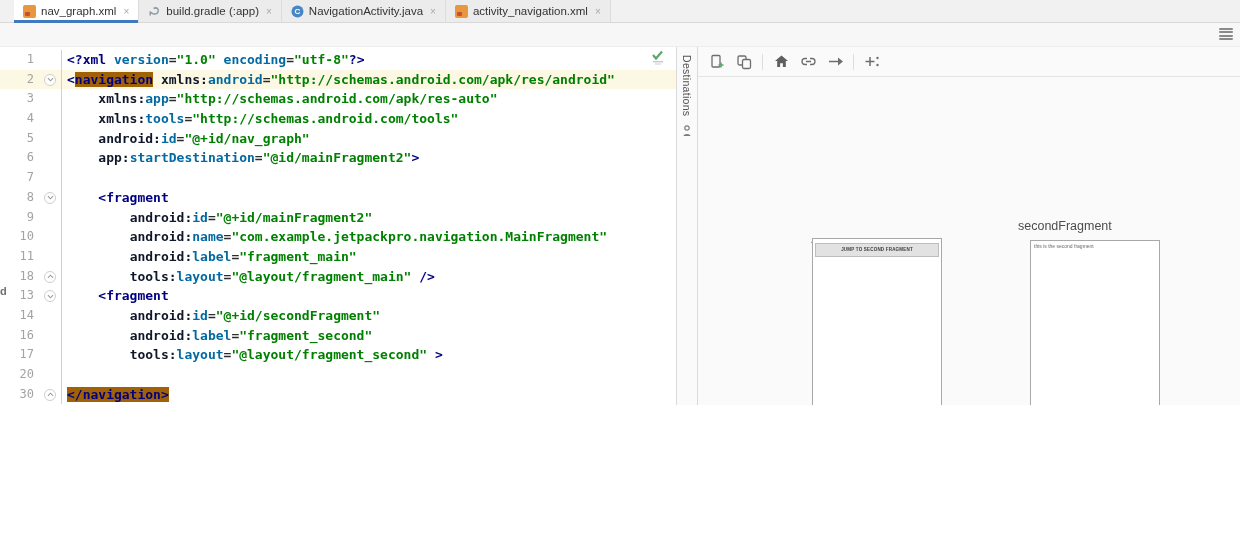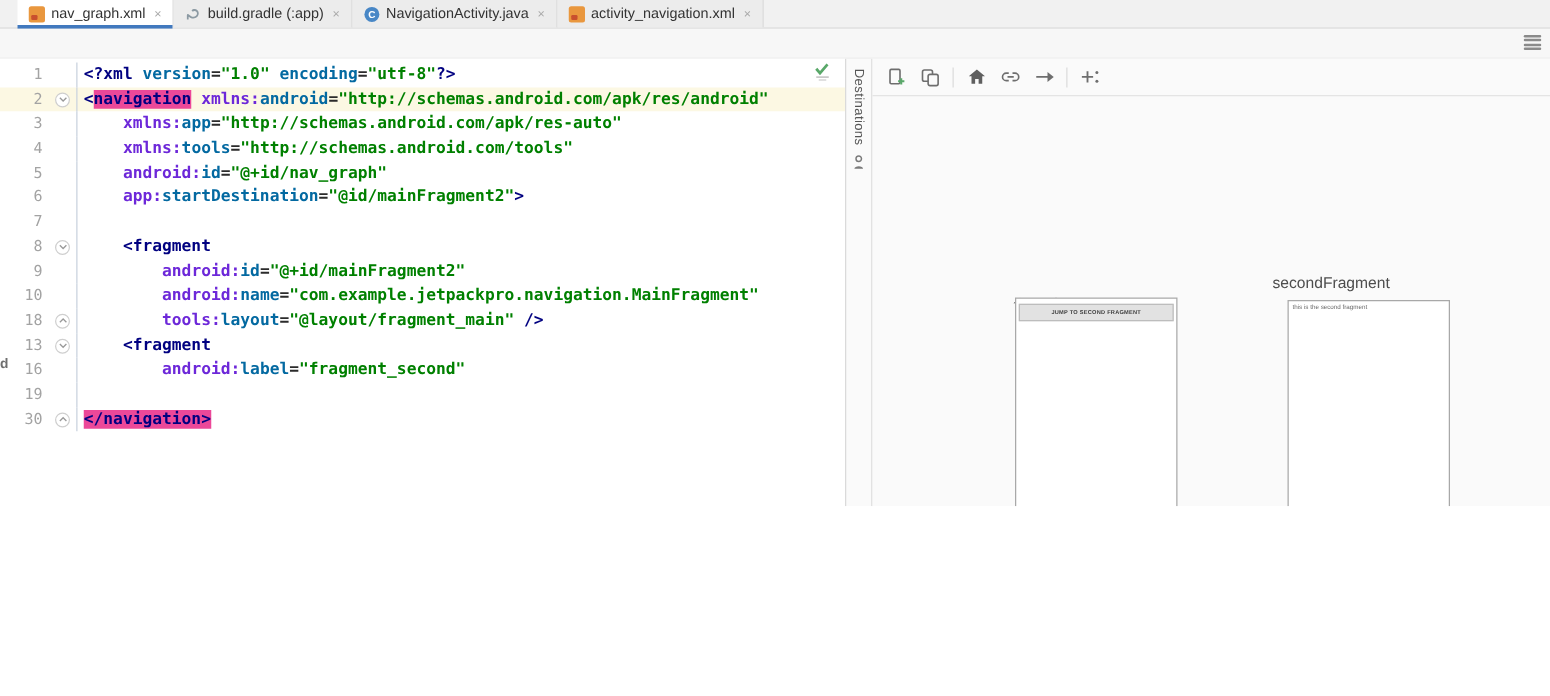--- a/index.html
+++ b/index.html
@@ -34,25 +34,25 @@
   .crow{display:flex;height:19.7px;align-items:stretch;}
   .crow.current{background:#fcf8e3;}
   .ln{width:34px;text-align:right;padding-right:6px;color:#a3a3a3;
       font:400 12px "DejaVu Sans Mono",monospace;line-height:19.7px;flex:0 0 auto;}
   .fold{width:21px;border-right:1px solid #c9d2de;position:relative;flex:0 0 auto;}
   .fold-marker{position:absolute;left:4px;top:4px;width:10px;height:10px;border:1px solid #cfcfcf;
                border-radius:50%;background:#fff;display:flex;align-items:center;justify-content:center;}
   .codetext{padding-left:5px;font:700 13px "DejaVu Sans Mono",monospace;line-height:19.7px;
             white-space:pre;color:#2b2b2b;}
   .tk-pi,.tk-tag{color:#000080;}
-  .tk-ns{color:#6d28d9;}
+  .tk-ns{color:#0f172a;}
   .tk-attr{color:#0369a1;}
   .tk-val{color:#008000;}
   .tk-pl{color:#2b2b2b;}
-  .sel{background:#ec4899;}
+  .sel{background:#a16207;}
   .inspect{position:absolute;top:2px;right:10px;width:16px;height:16px;cursor:pointer;}
   .artifact-d{position:absolute;left:0;top:238px;font:700 11px "Liberation Sans",sans-serif;color:#6f6f6f;}
 
   
   .dest-strip{width:20px;background:#fafafa;border-left:1px solid #dadada;border-right:1px solid #dadada;
               display:flex;flex-direction:column;align-items:center;padding-top:8px;gap:7px;cursor:pointer;}
   .dest-label{writing-mode:vertical-rl;font-size:10.5px;color:#555;letter-spacing:.3px;}
   .dest-icon{width:10px;height:12px;}
 
   
@@ -178,20 +178,25 @@
             <span class="ln">9</span>
             <span class="fold"></span>
             <span class="codetext"><span class="tk-pl">        </span><span class="tk-ns">android:</span><span class="tk-attr">id</span><span class="tk-pl">=</span><span class="tk-val">"@+id/mainFragment2"</span></span>
           </div>
           <div class="crow">
             <span class="ln">10</span>
             <span class="fold"></span>
             <span class="codetext"><span class="tk-pl">        </span><span class="tk-ns">android:</span><span class="tk-attr">name</span><span class="tk-pl">=</span><span class="tk-val">"com.example.jetpackpro.navigation.MainFragment"</span></span>
           </div>
           <div class="crow">
+            <span class="ln">11</span>
+            <span class="fold"></span>
+            <span class="codetext"><span class="tk-pl">        </span><span class="tk-ns">android:</span><span class="tk-attr">label</span><span class="tk-pl">=</span><span class="tk-val">"fragment_main"</span></span>
+          </div>
+          <div class="crow">
             <span class="ln">18</span>
             <span class="fold">
               <span class="fold-marker">
                 <svg width="7" height="7" viewBox="0 0 8 8">
                   <polyline points="1,5.5 4,2.5 7,5.5" fill="none" stroke="#9a9a9a" stroke-width="1.2"></polyline>
                 </svg>
               </span>
             </span>
             <span class="codetext"><span class="tk-pl">        </span><span class="tk-ns">tools:</span><span class="tk-attr">layout</span><span class="tk-pl">=</span><span class="tk-val">"@layout/fragment_main"</span><span class="tk-tag"> /&gt;</span></span>
           </div>
@@ -200,26 +205,36 @@
             <span class="fold">
               <span class="fold-marker">
                 <svg width="7" height="7" viewBox="0 0 8 8">
                   <polyline points="1,2.5 4,5.5 7,2.5" fill="none" stroke="#9a9a9a" stroke-width="1.2"></polyline>
                 </svg>
               </span>
             </span>
             <span class="codetext"><span class="tk-pl">    </span><span class="tk-tag">&lt;fragment</span></span>
           </div>
           <div class="crow">
+            <span class="ln">14</span>
+            <span class="fold"></span>
+            <span class="codetext"><span class="tk-pl">        </span><span class="tk-ns">android:</span><span class="tk-attr">id</span><span class="tk-pl">=</span><span class="tk-val">"@+id/secondFragment"</span></span>
+          </div>
+          <div class="crow">
             <span class="ln">16</span>
             <span class="fold"></span>
             <span class="codetext"><span class="tk-pl">        </span><span class="tk-ns">android:</span><span class="tk-attr">label</span><span class="tk-pl">=</span><span class="tk-val">"fragment_second"</span></span>
           </div>
           <div class="crow">
-            <span class="ln">19</span>
+            <span class="ln">17</span>
+            <span class="fold"></span>
+            <span class="codetext"><span class="tk-pl">        </span><span class="tk-ns">tools:</span><span class="tk-attr">layout</span><span class="tk-pl">=</span><span class="tk-val">"@layout/fragment_second"</span><span class="tk-tag"> &gt;</span></span>
+          </div>
+          <div class="crow">
+            <span class="ln">20</span>
             <span class="fold"></span>
             <span class="codetext"></span>
           </div>
           <div class="crow">
             <span class="ln">30</span>
             <span class="fold">
               <span class="fold-marker">
                 <svg width="7" height="7" viewBox="0 0 8 8">
                   <polyline points="1,5.5 4,2.5 7,5.5" fill="none" stroke="#9a9a9a" stroke-width="1.2"></polyline>
                 </svg>

